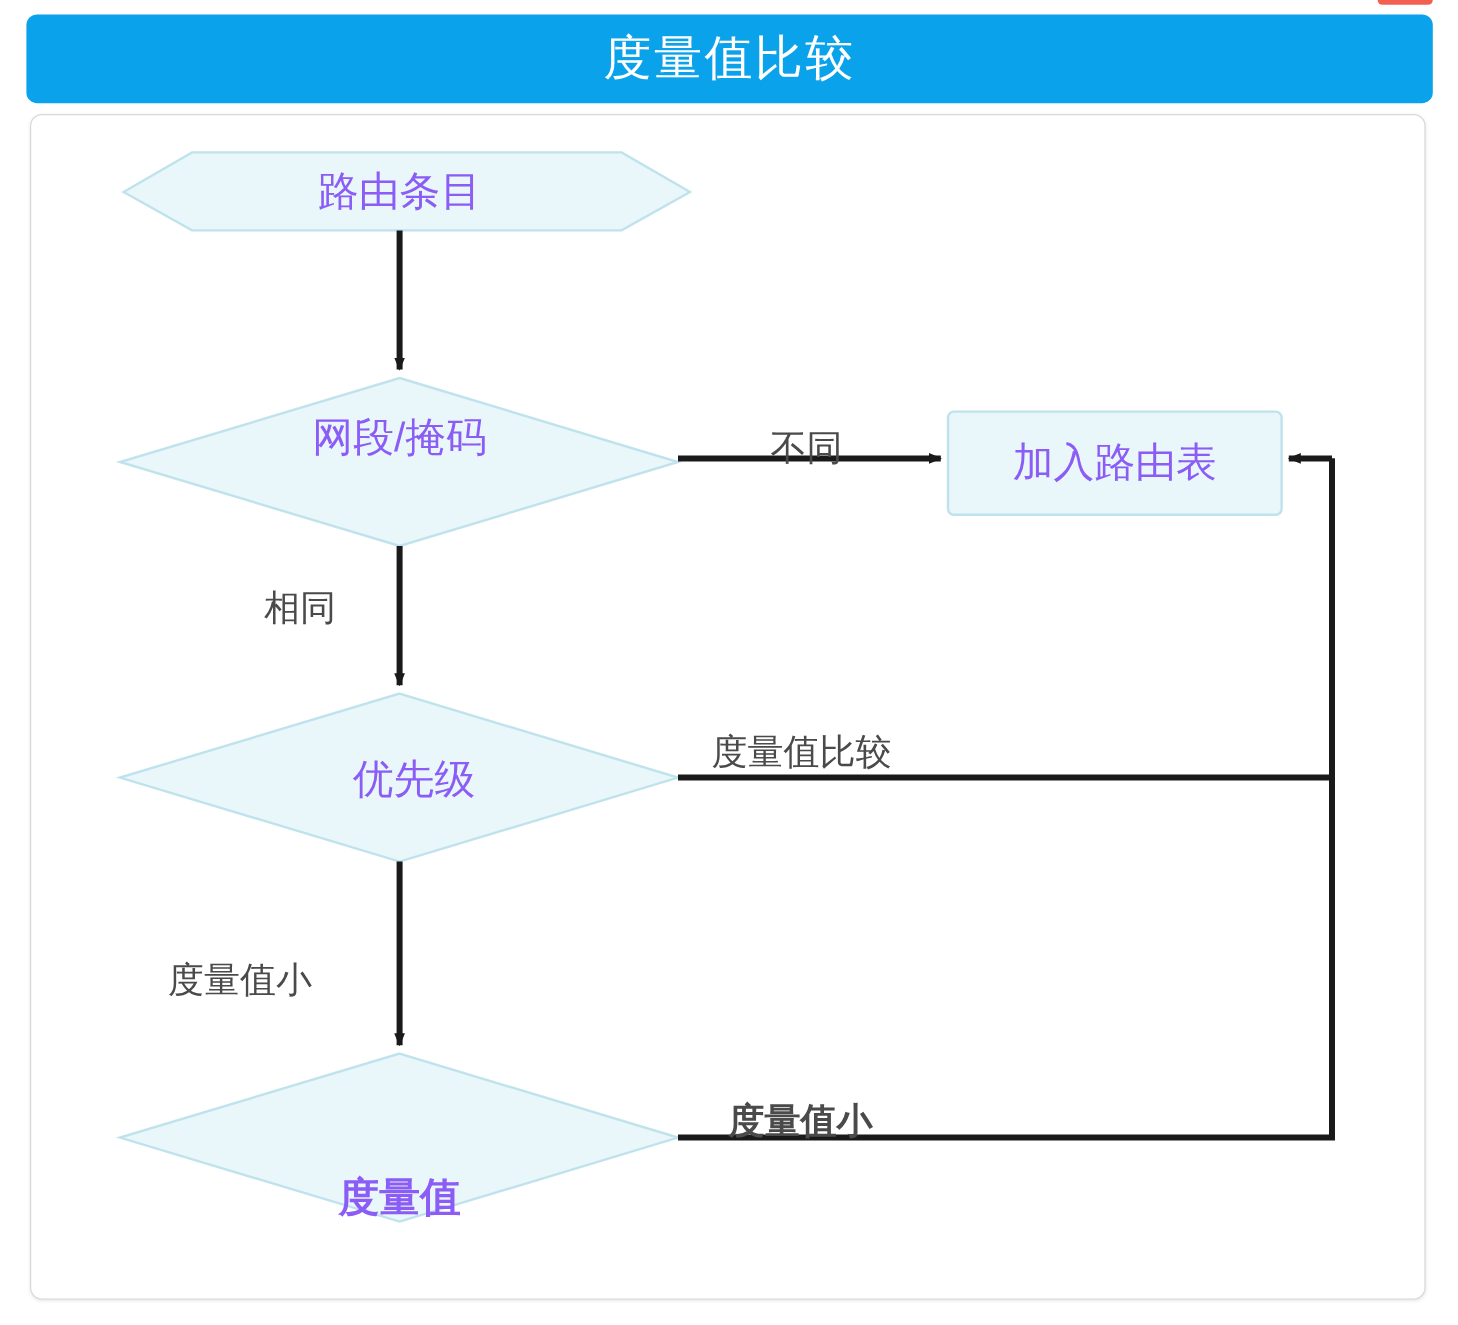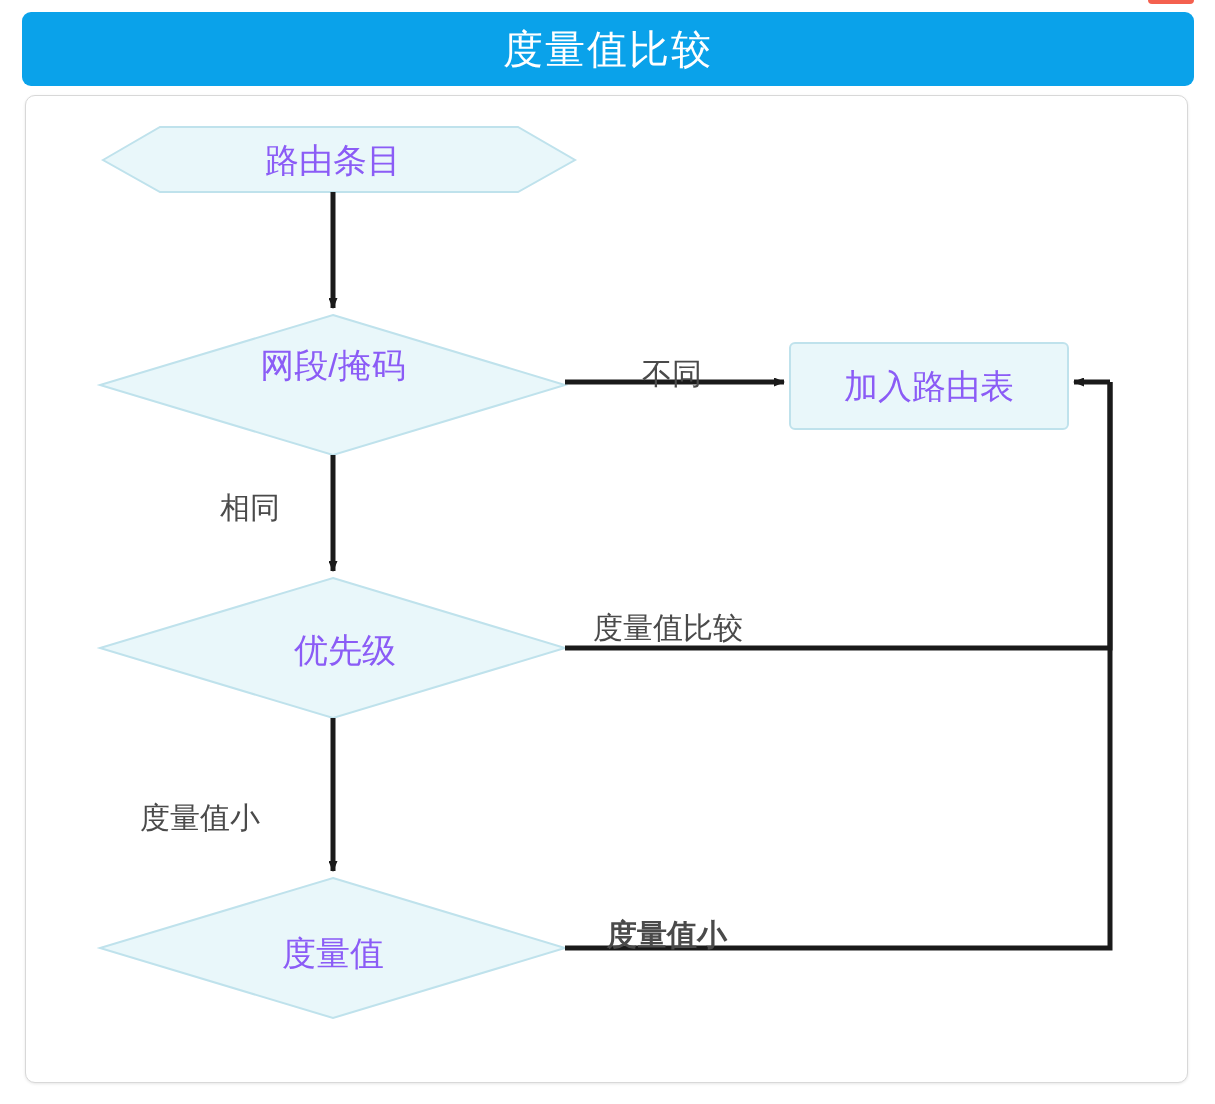--- a/index.html
+++ b/index.html
@@ -153,21 +153,21 @@
   </svg>
 
   <span class="node-text" style="left:333px; top:160px;">路由条目</span>
 
   <span class="node-text" style="left:333px; top:365px;">网段/掩码</span>
 
   <span class="node-text" style="left:929px; top:386px;">加入路由表</span>
 
   <span class="node-text" style="left:333px; top:650px;margin-left:12px;">优先级</span>
 
-  <span class="node-text" style="left:333px; top:953px;">度量值</span>
+  <span class="node-text" style="left:333px; top:998px;font-weight:bold;">度量值</span>
 
   <span class="edge-label" style="left:672px; top:350px;">不同</span>
 
   <span class="edge-label" style="left:250px; top:484px;">相同</span>
 
   <span class="edge-label" style="left:668px; top:604px;">度量值比较</span>
 
   <span class="edge-label" style="left:200px; top:794px;">度量值小</span>
 
   <span class="edge-label" style="left:667px; top:911px;font-weight:bold;">度量值小</span>

